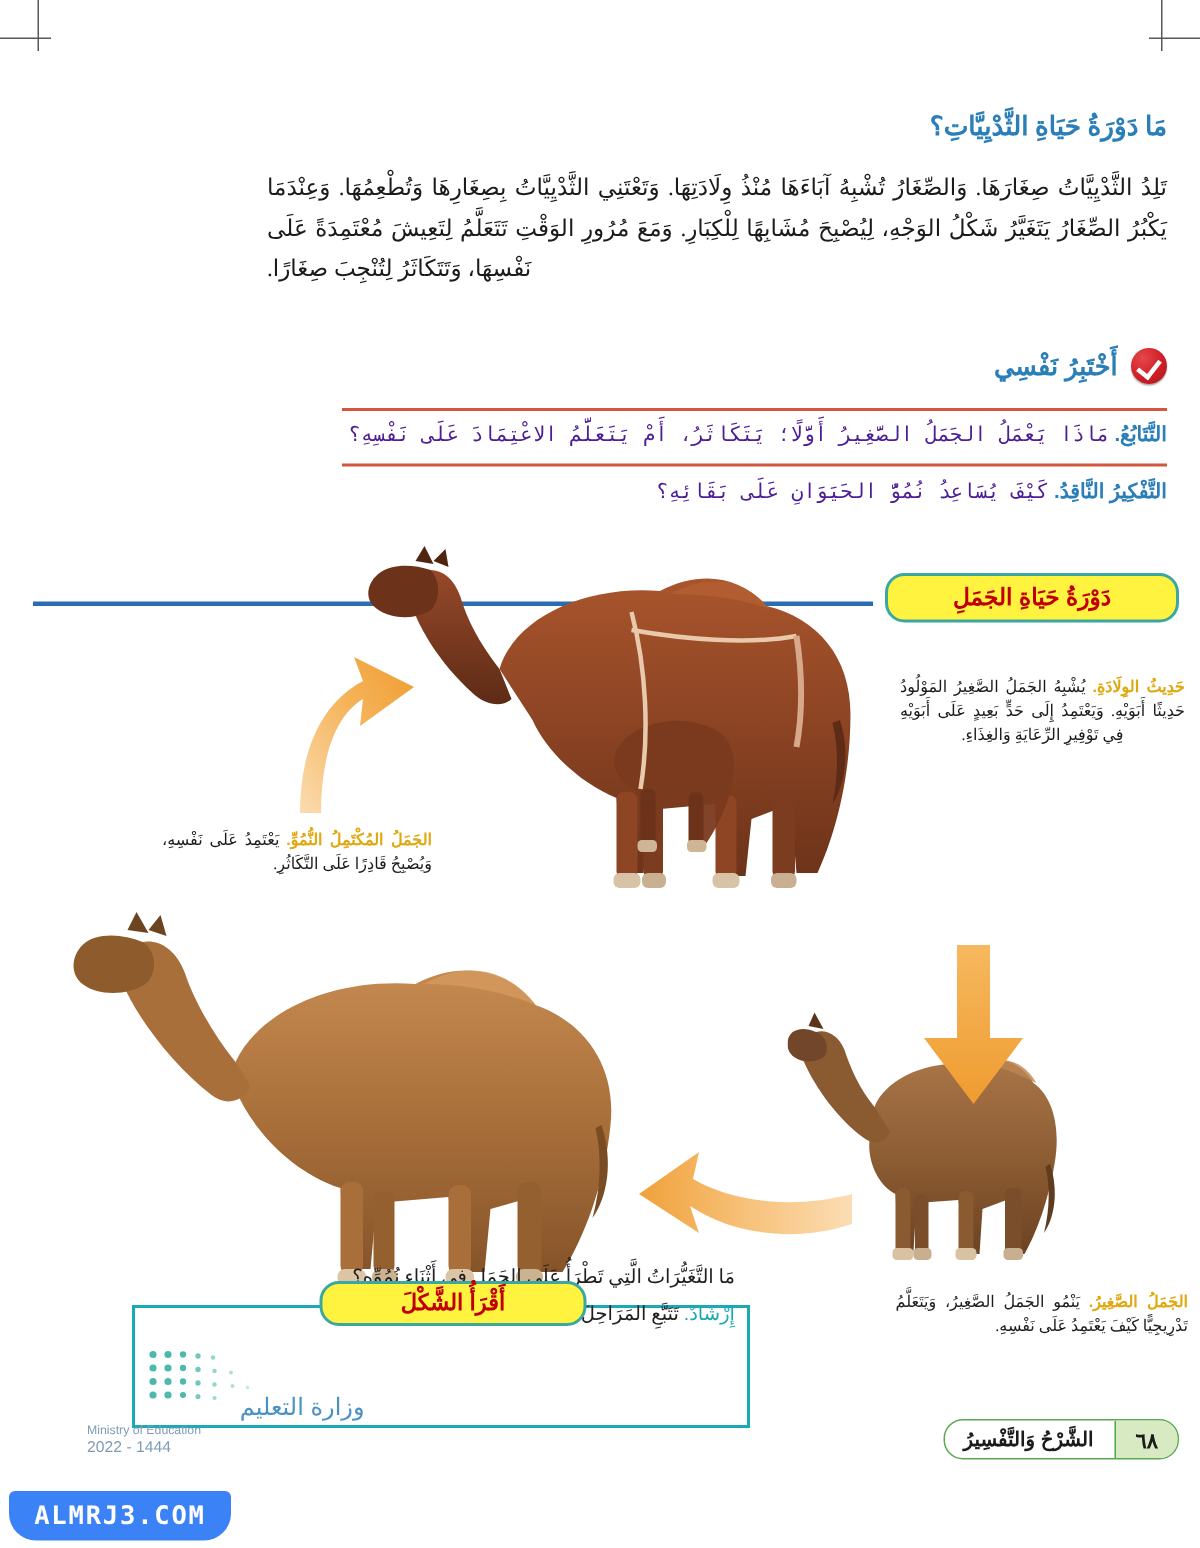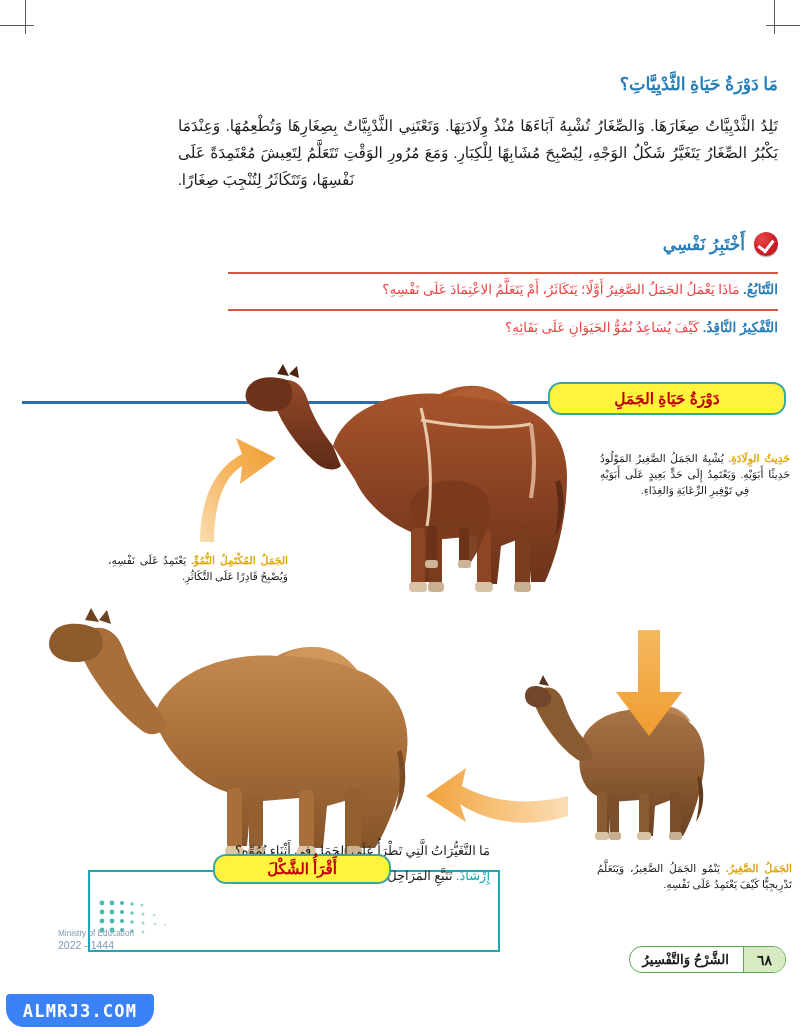--- a/index.html
+++ b/index.html
@@ -92,21 +92,21 @@
     direction: rtl;
     text-align: right;
     font-size: 13.6px;
     line-height: 20px;
   }
   .qrow .qlabel {
     font-family: "Liberation Sans", sans-serif;
     font-weight: bold;
     color: #2b7fb8;
   }
-  .qrow .qtext { color: #ef4444; }
+  .qrow .qtext { color: #4c1d95; font-family: Liberation Mono, monospace; }
   .q1 { top: 280px; }
   .q2 { top: 318px; }
   .rule-red {
     position: absolute;
     right: 22px;
     width: 550px;
     height: 1.6px;
     background: #d3563f;
   }
   .rule-red.r1 { top: 272px; }
@@ -130,21 +130,21 @@
     background: #fff33f;
     font-family: "Liberation Sans", sans-serif;
     font-weight: bold;
     color: #c00000;
     text-align: center;
     direction: rtl;
     white-space: nowrap;
   }
   .pill-cycle {
     right: 14px; top: 30px;
-    width: 238px; height: 33px;
+    width: 196px; height: 33px;
     line-height: 29px;
     font-size: 15.5px;
   }
 
   
   .camel { position: absolute; }
   .camel-adult-big { left: 215px; top: -2px; width: 375px; height: 285px; }
   .camel-walking   { left: 45px;  top: 240px; width: 400px; height: 280px; }
   .camel-young     { left: 525px; top: 320px; width: 185px; height: 205px; }
 
@@ -539,20 +539,21 @@
 
   <div class="figbox-body">
     <span class="line">مَا التَّغَيُّرَاتُ الَّتِي تَطْرَأُ عَلَى الجَمَلِ فِي أَثْنَاءِ نُمُوِّهِ؟</span>
     <span class="line">
       <span class="hint-label">إِرْشَادٌ.</span>
       <span>تَتَبَّعِ المَرَاحِلَ وَالتَّغَيُّرَاتِ.</span>
     </span>
   </div>
 
   <div class="ministry">
+    <div class="ar">وزارة التعليم</div>
     <div class="en">Ministry of Education</div>
     <div class="yr">2022 - 1444</div>
   </div>
 
   <div class="footer-tab">
     <span class="pnum">٦٨</span>
     <span class="ptitle">الشَّرْحُ وَالتَّفْسِيرُ</span>
   </div>
 
   <div class="watermark">ALMRJ3.COM</div>

